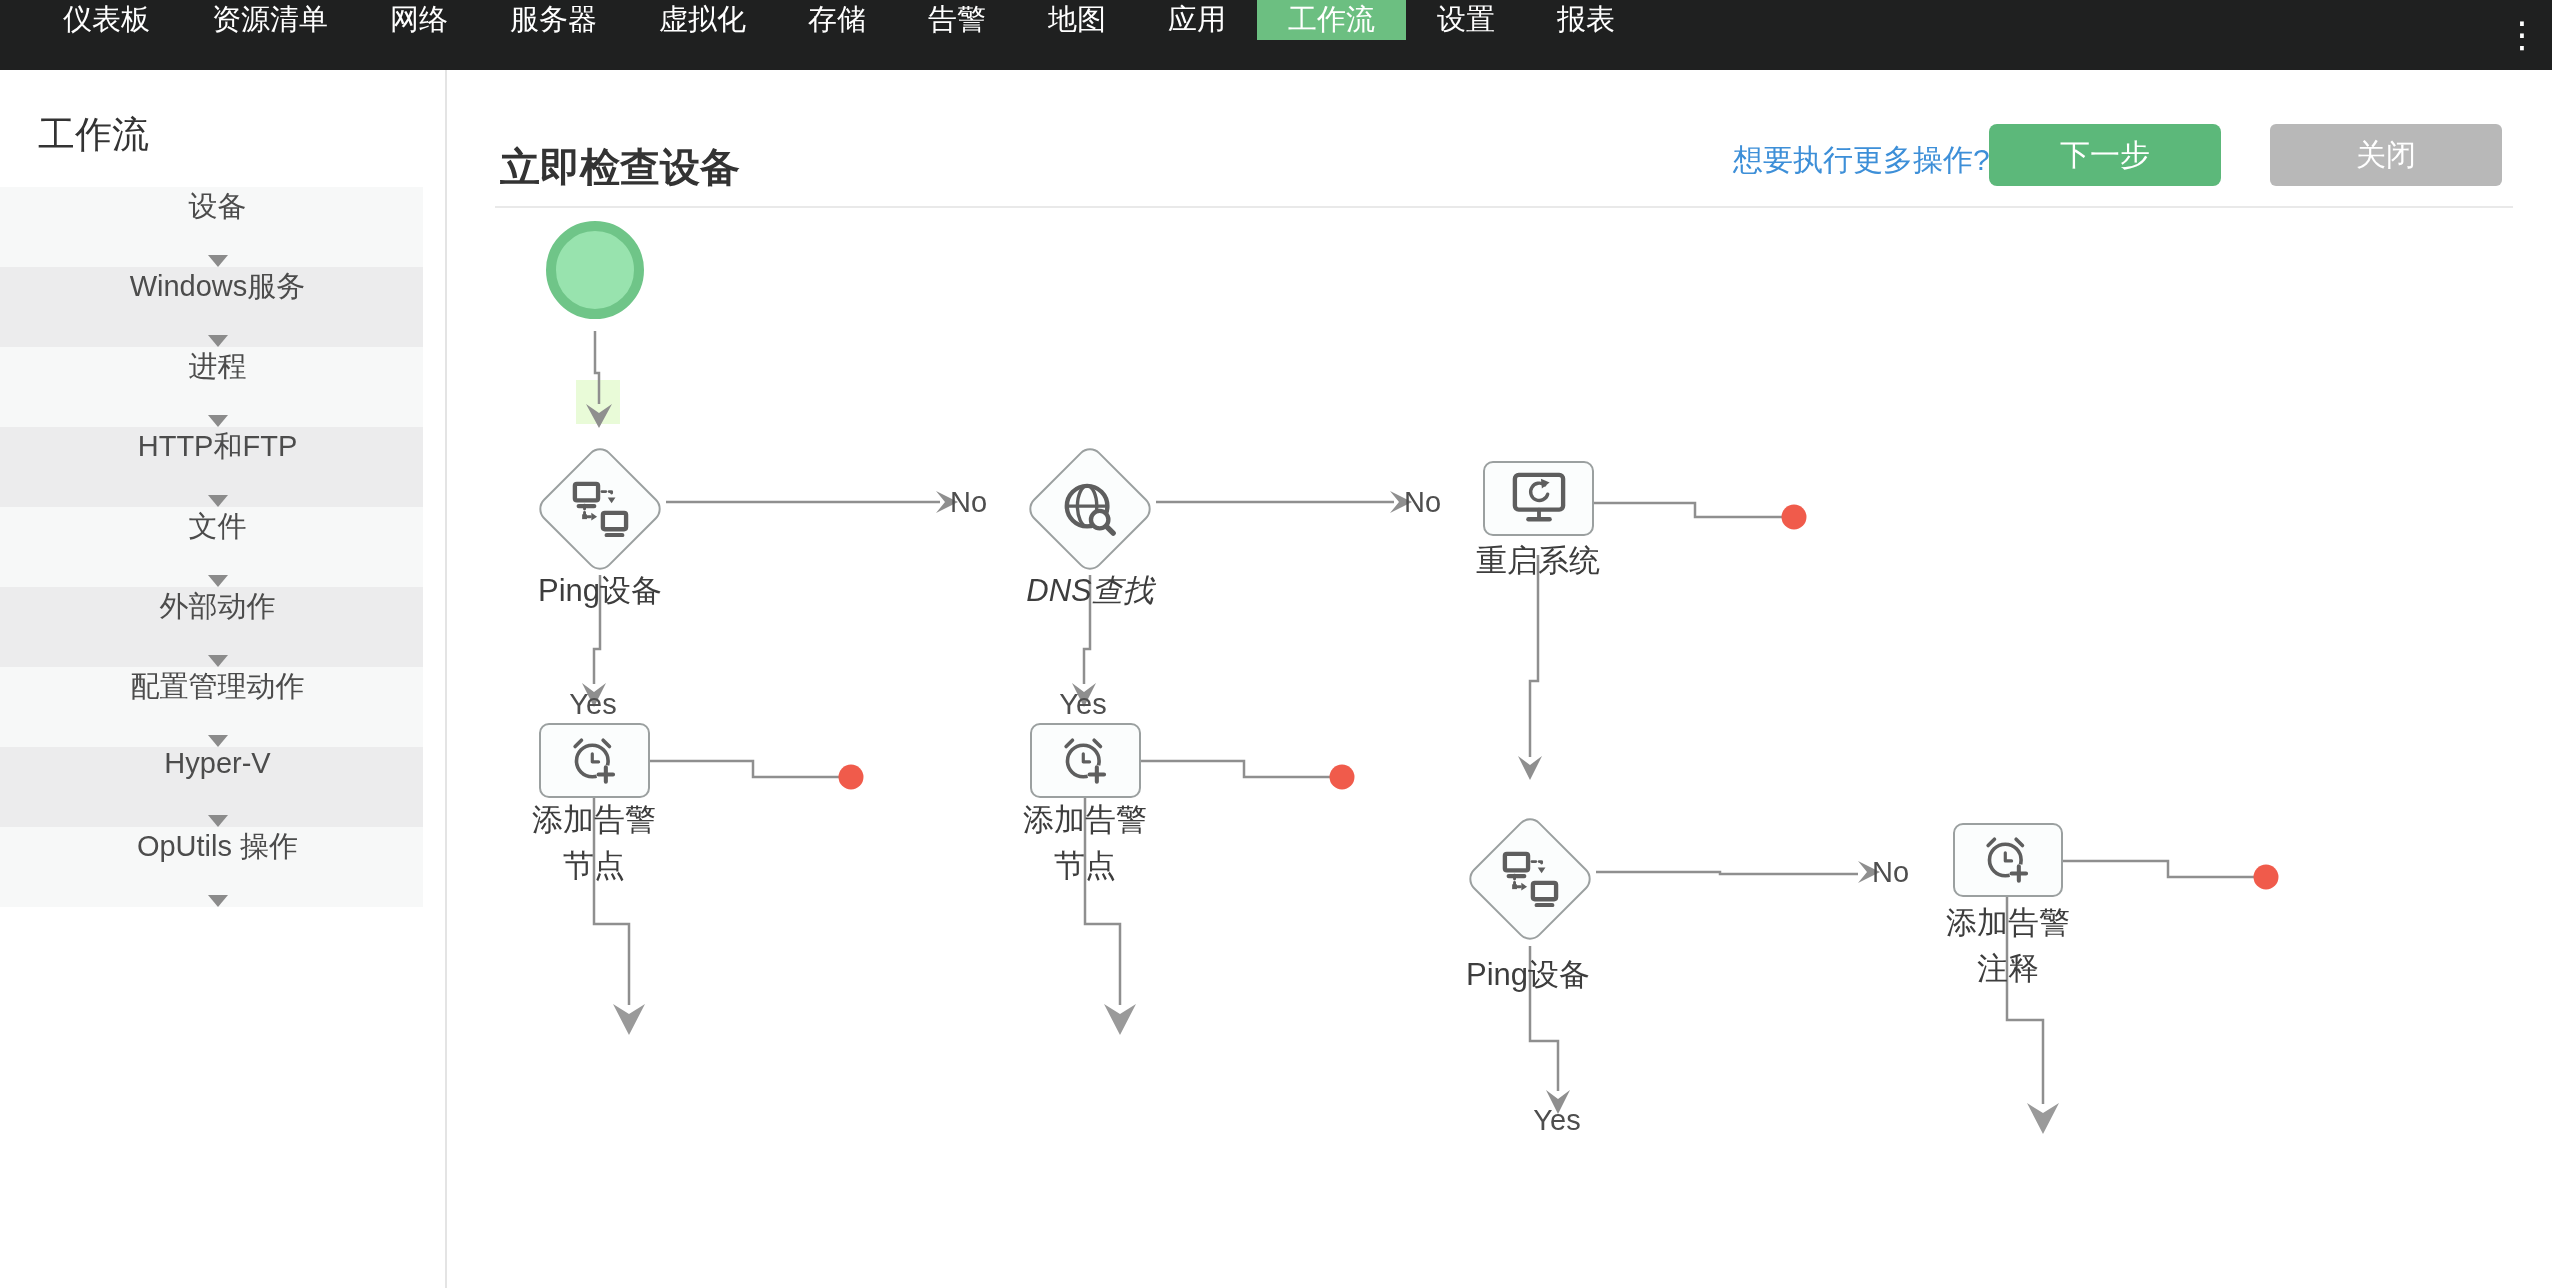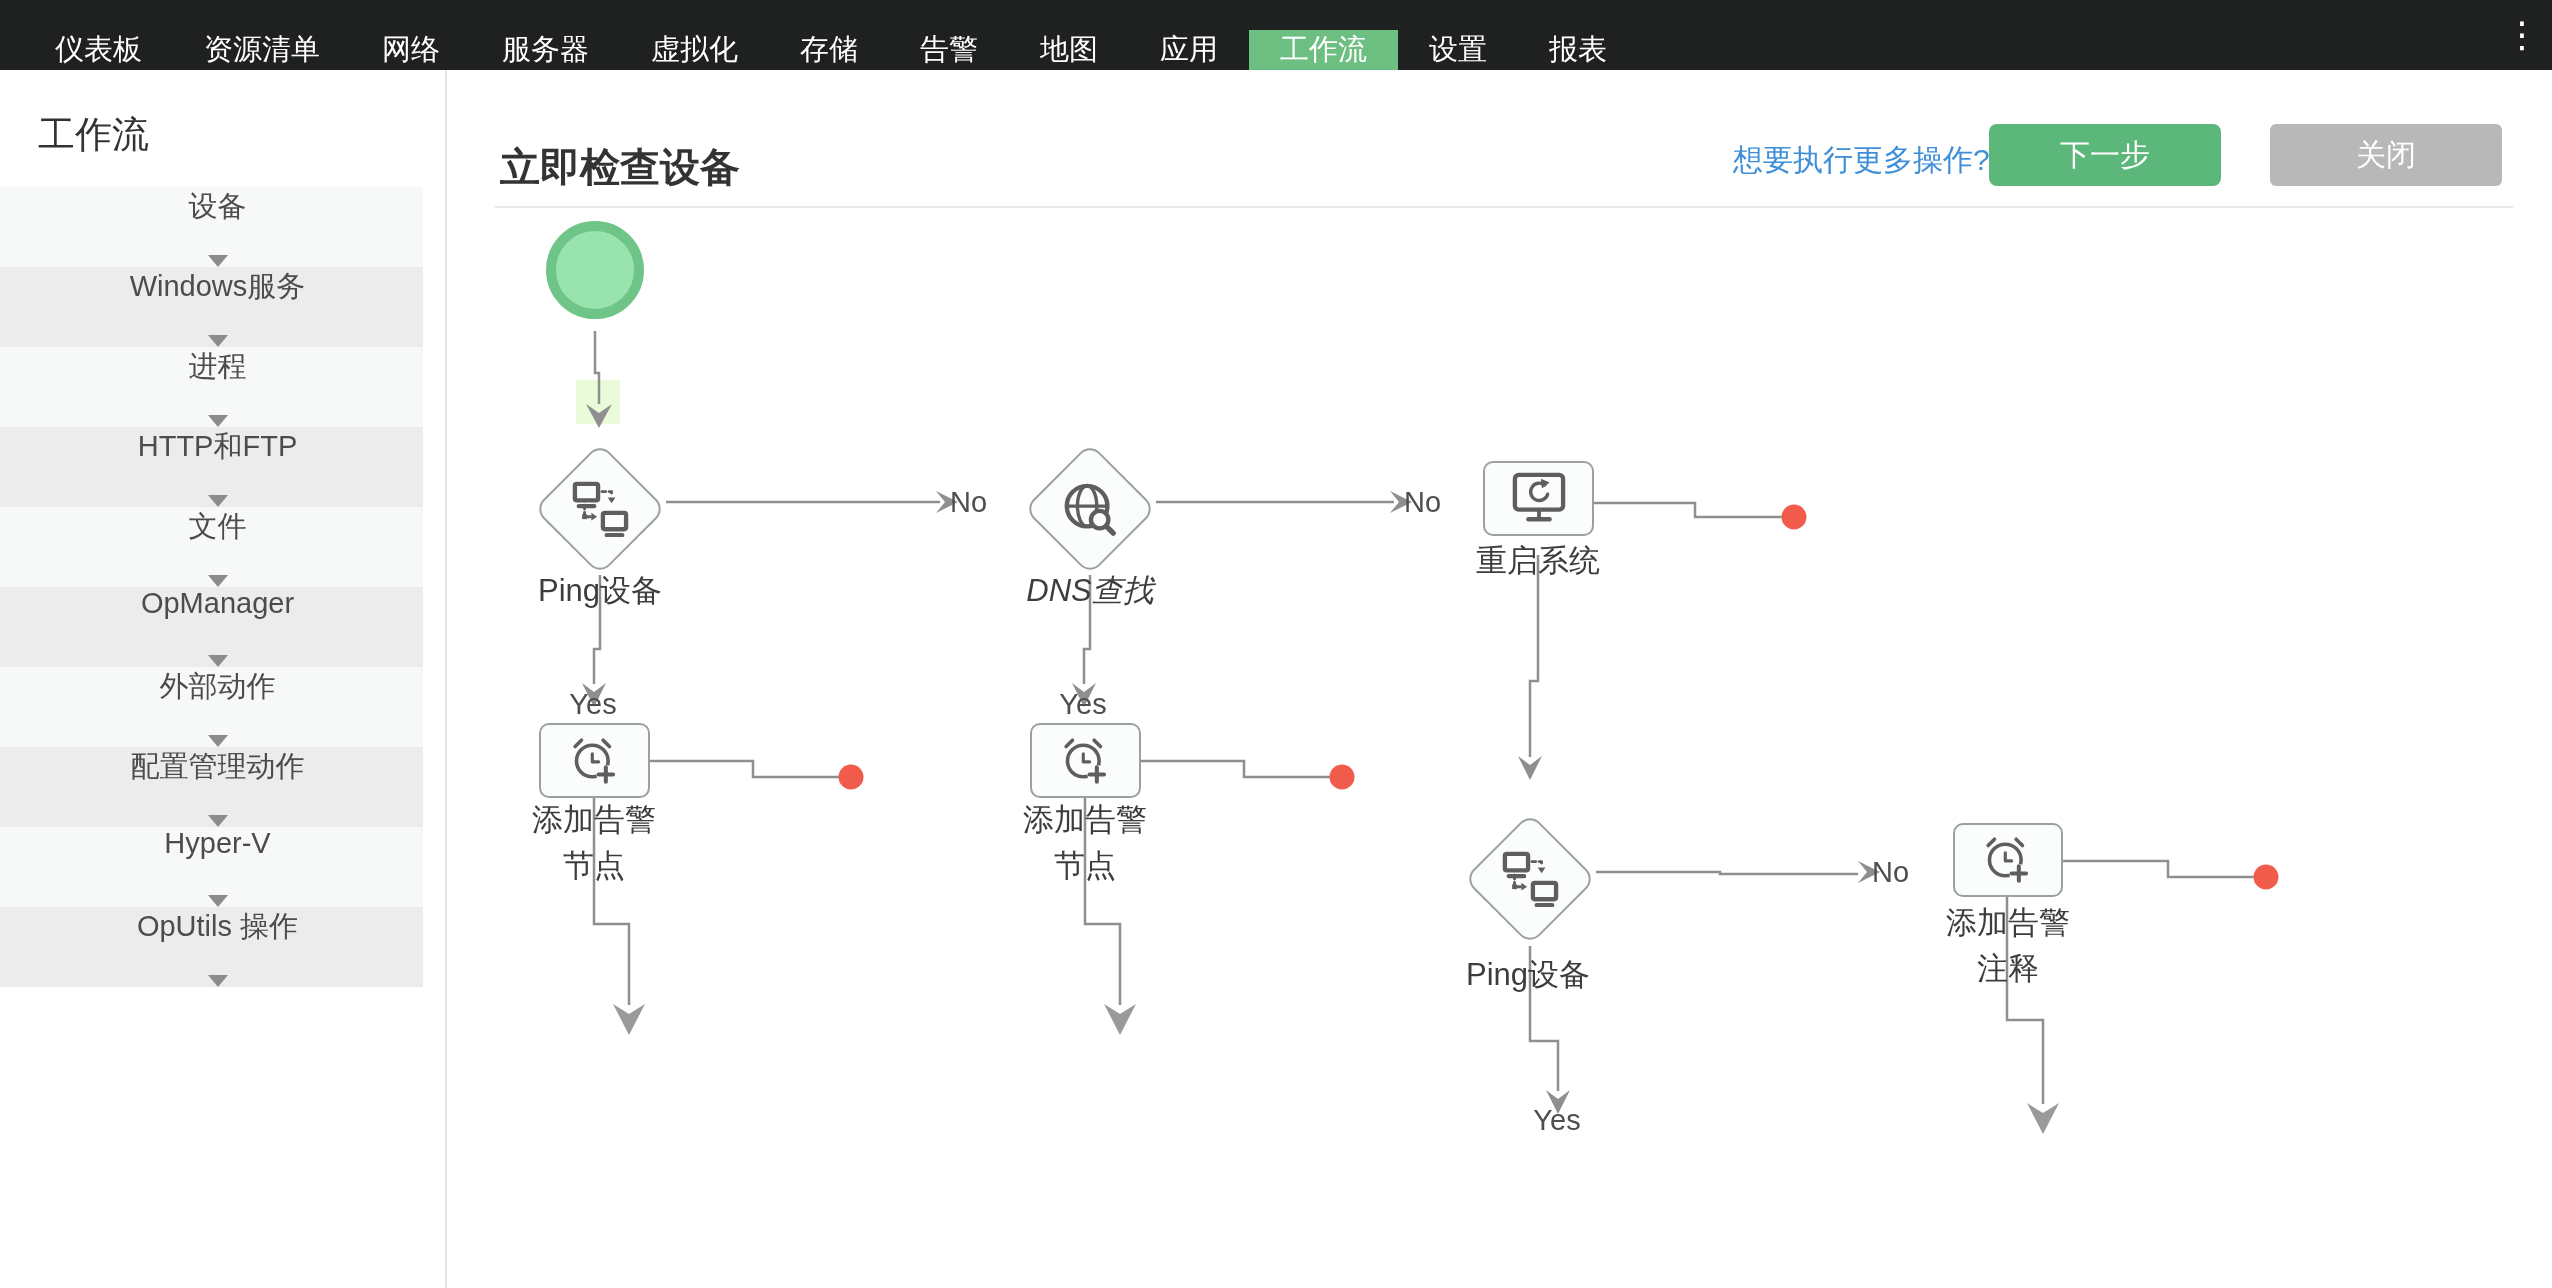--- a/index.html
+++ b/index.html
@@ -4,21 +4,21 @@
 <style>
   * { margin:0; padding:0; box-sizing:border-box; }
   html,body { width:2552px; height:1288px; }
   body {
     position:relative; overflow:hidden; background:#ffffff;
     font-family:"Liberation Sans","DejaVu Sans",sans-serif;
   }
   
   .topnav {
     position:absolute; left:0; top:0; width:2552px; height:70px;
-    background:var(--nav-bg); display:flex; align-items:flex-end; padding-left:24px;
+    background:var(--nav-bg); display:flex; align-items:flex-start; padding-left:32px;
   }
   .nav-item {
     color:#fff; font-size:29px; display:flex; align-items:center;
     padding:0 31px; cursor:pointer; white-space:nowrap;
   }
   .nav-item.active { background:var(--nav-active); }
   .overflow-btn {
     position:absolute; right:4px; top:0; height:70px; width:52px;
     display:flex; align-items:center; justify-content:center;
     color:#fff; font-size:36px; cursor:pointer;
@@ -117,24 +117,20 @@
     <div class="sidebar-item">
       <span>进程</span>
       <span class="caret"></span>
     </div>
     <div class="sidebar-item">
       <span>HTTP和FTP</span>
       <span class="caret"></span>
     </div>
     <div class="sidebar-item">
       <span>文件</span>
-      <span class="caret"></span>
-    </div>
-    <div class="sidebar-item">
-      <span>OpManager</span>
       <span class="caret"></span>
     </div>
     <div class="sidebar-item">
       <span>外部动作</span>
       <span class="caret"></span>
     </div>
     <div class="sidebar-item">
       <span>配置管理动作</span>
       <span class="caret"></span>
     </div>

